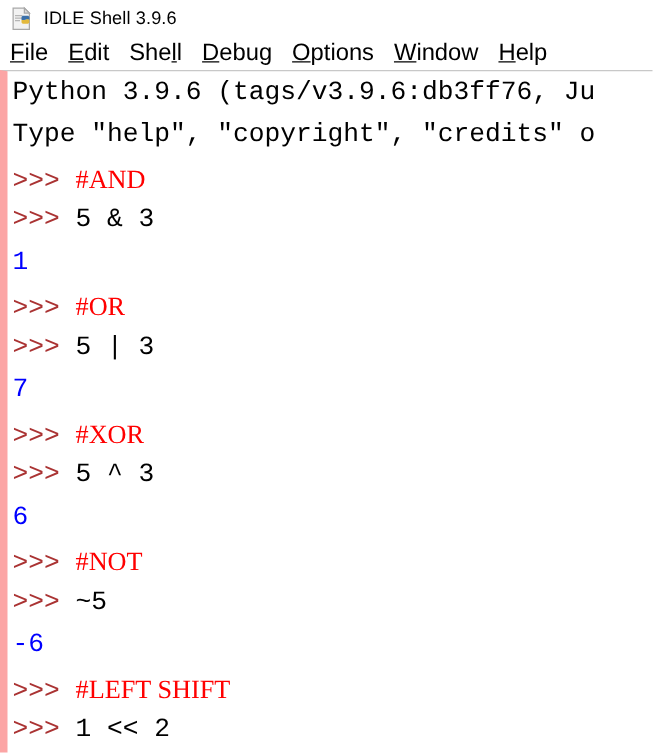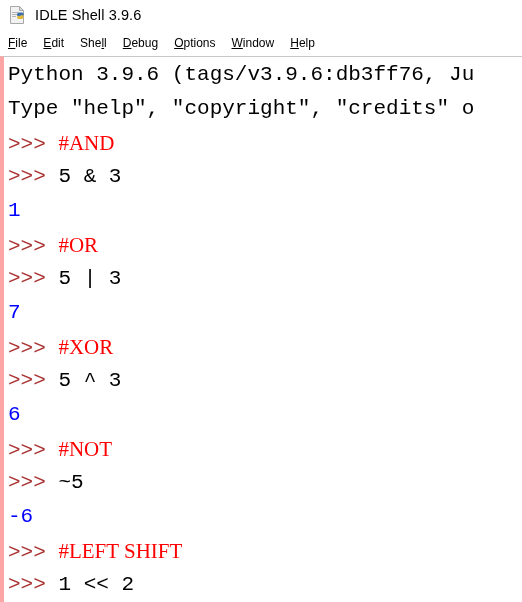--- a/index.html
+++ b/index.html
@@ -55,37 +55,37 @@
     height: 26px;
     min-height: 26px;
     background: #ffffff;
     display: flex;
     align-items: center;
     padding-left: 8px;
     box-sizing: border-box;
   }
   .menu-item {
     font-family: "Liberation Sans", sans-serif;
-    font-size: 12px;
+    font-size: 19px;
     color: #000000;
     margin-right: 16px;
     white-space: nowrap;
     cursor: default;
     line-height: 18px;
   }
   .menu-item .mnem {
     text-decoration: underline;
     text-underline-offset: 1px;
   }
 
   
   .textarea-wrap {
     flex: 1 1 auto;
     position: relative;
-    border-left: 4px solid #fca5a5;
+    border-left: 6px solid #fca5a5;
     border-top: 1px solid #c8c8c8;
     background: #ffffff;
     overflow: hidden;
     box-sizing: border-box;
   }
   .console {
     position: absolute;
     top: 0;
     left: 0;
     right: -40px;

